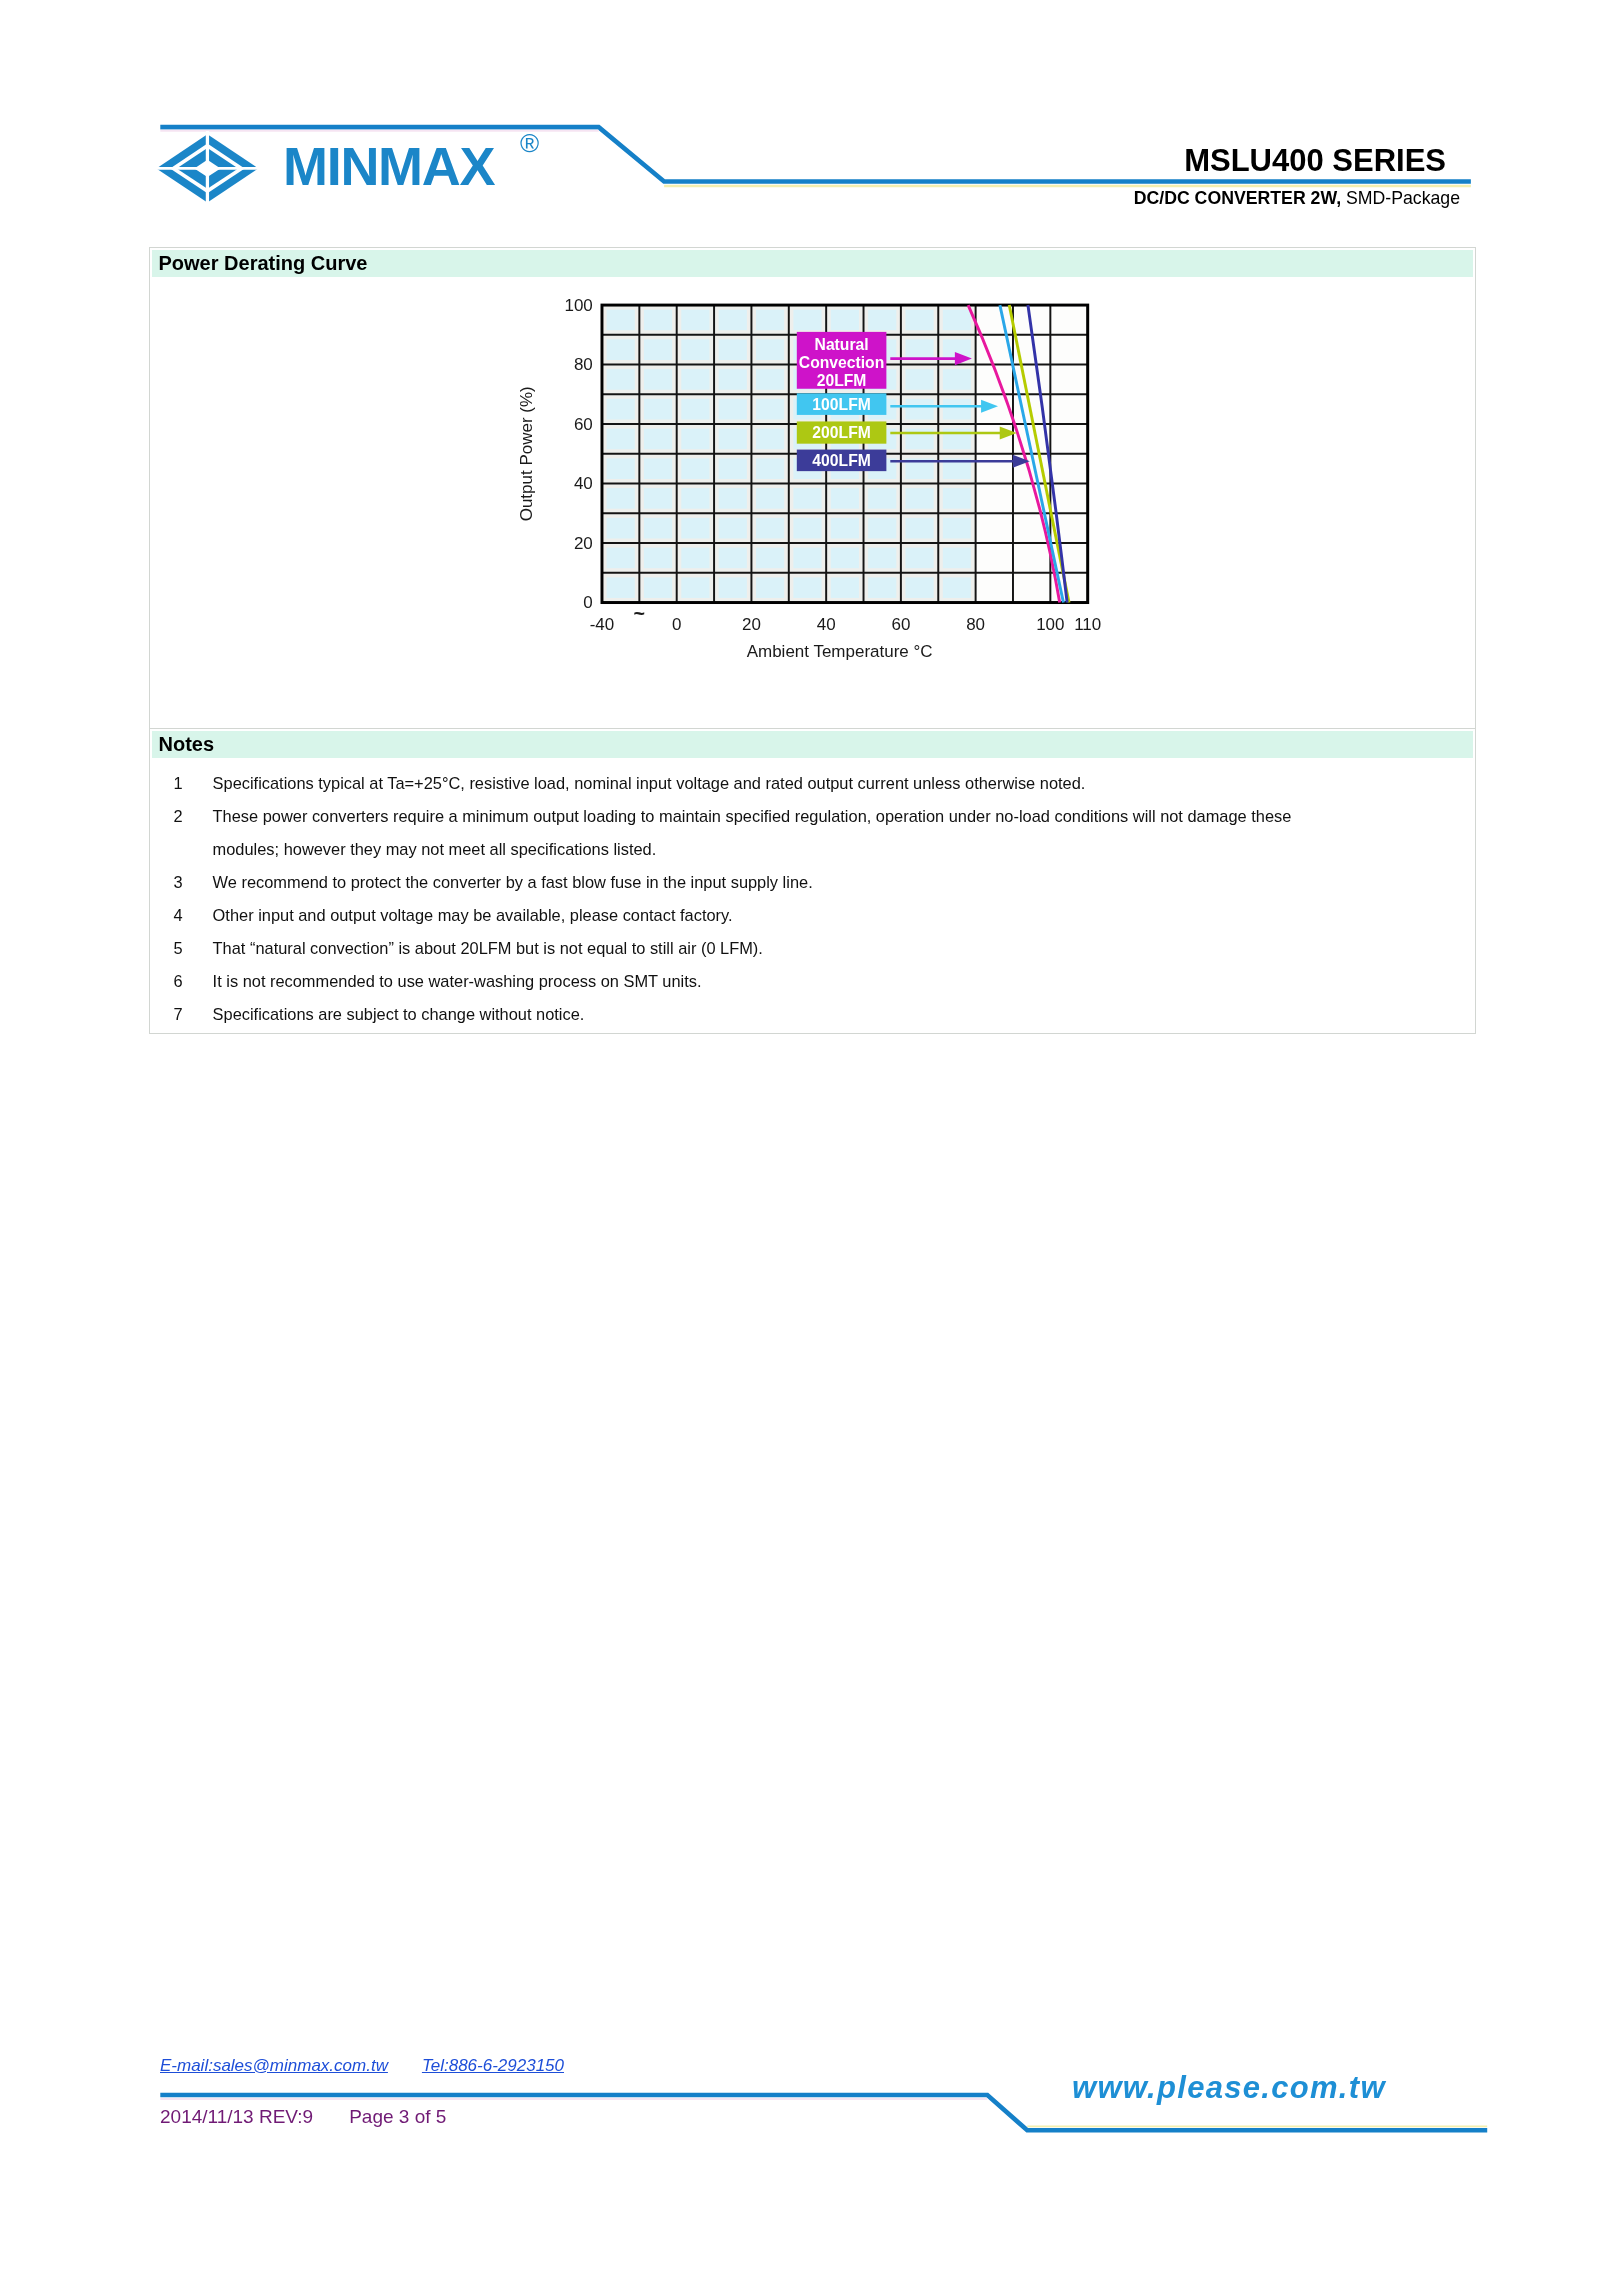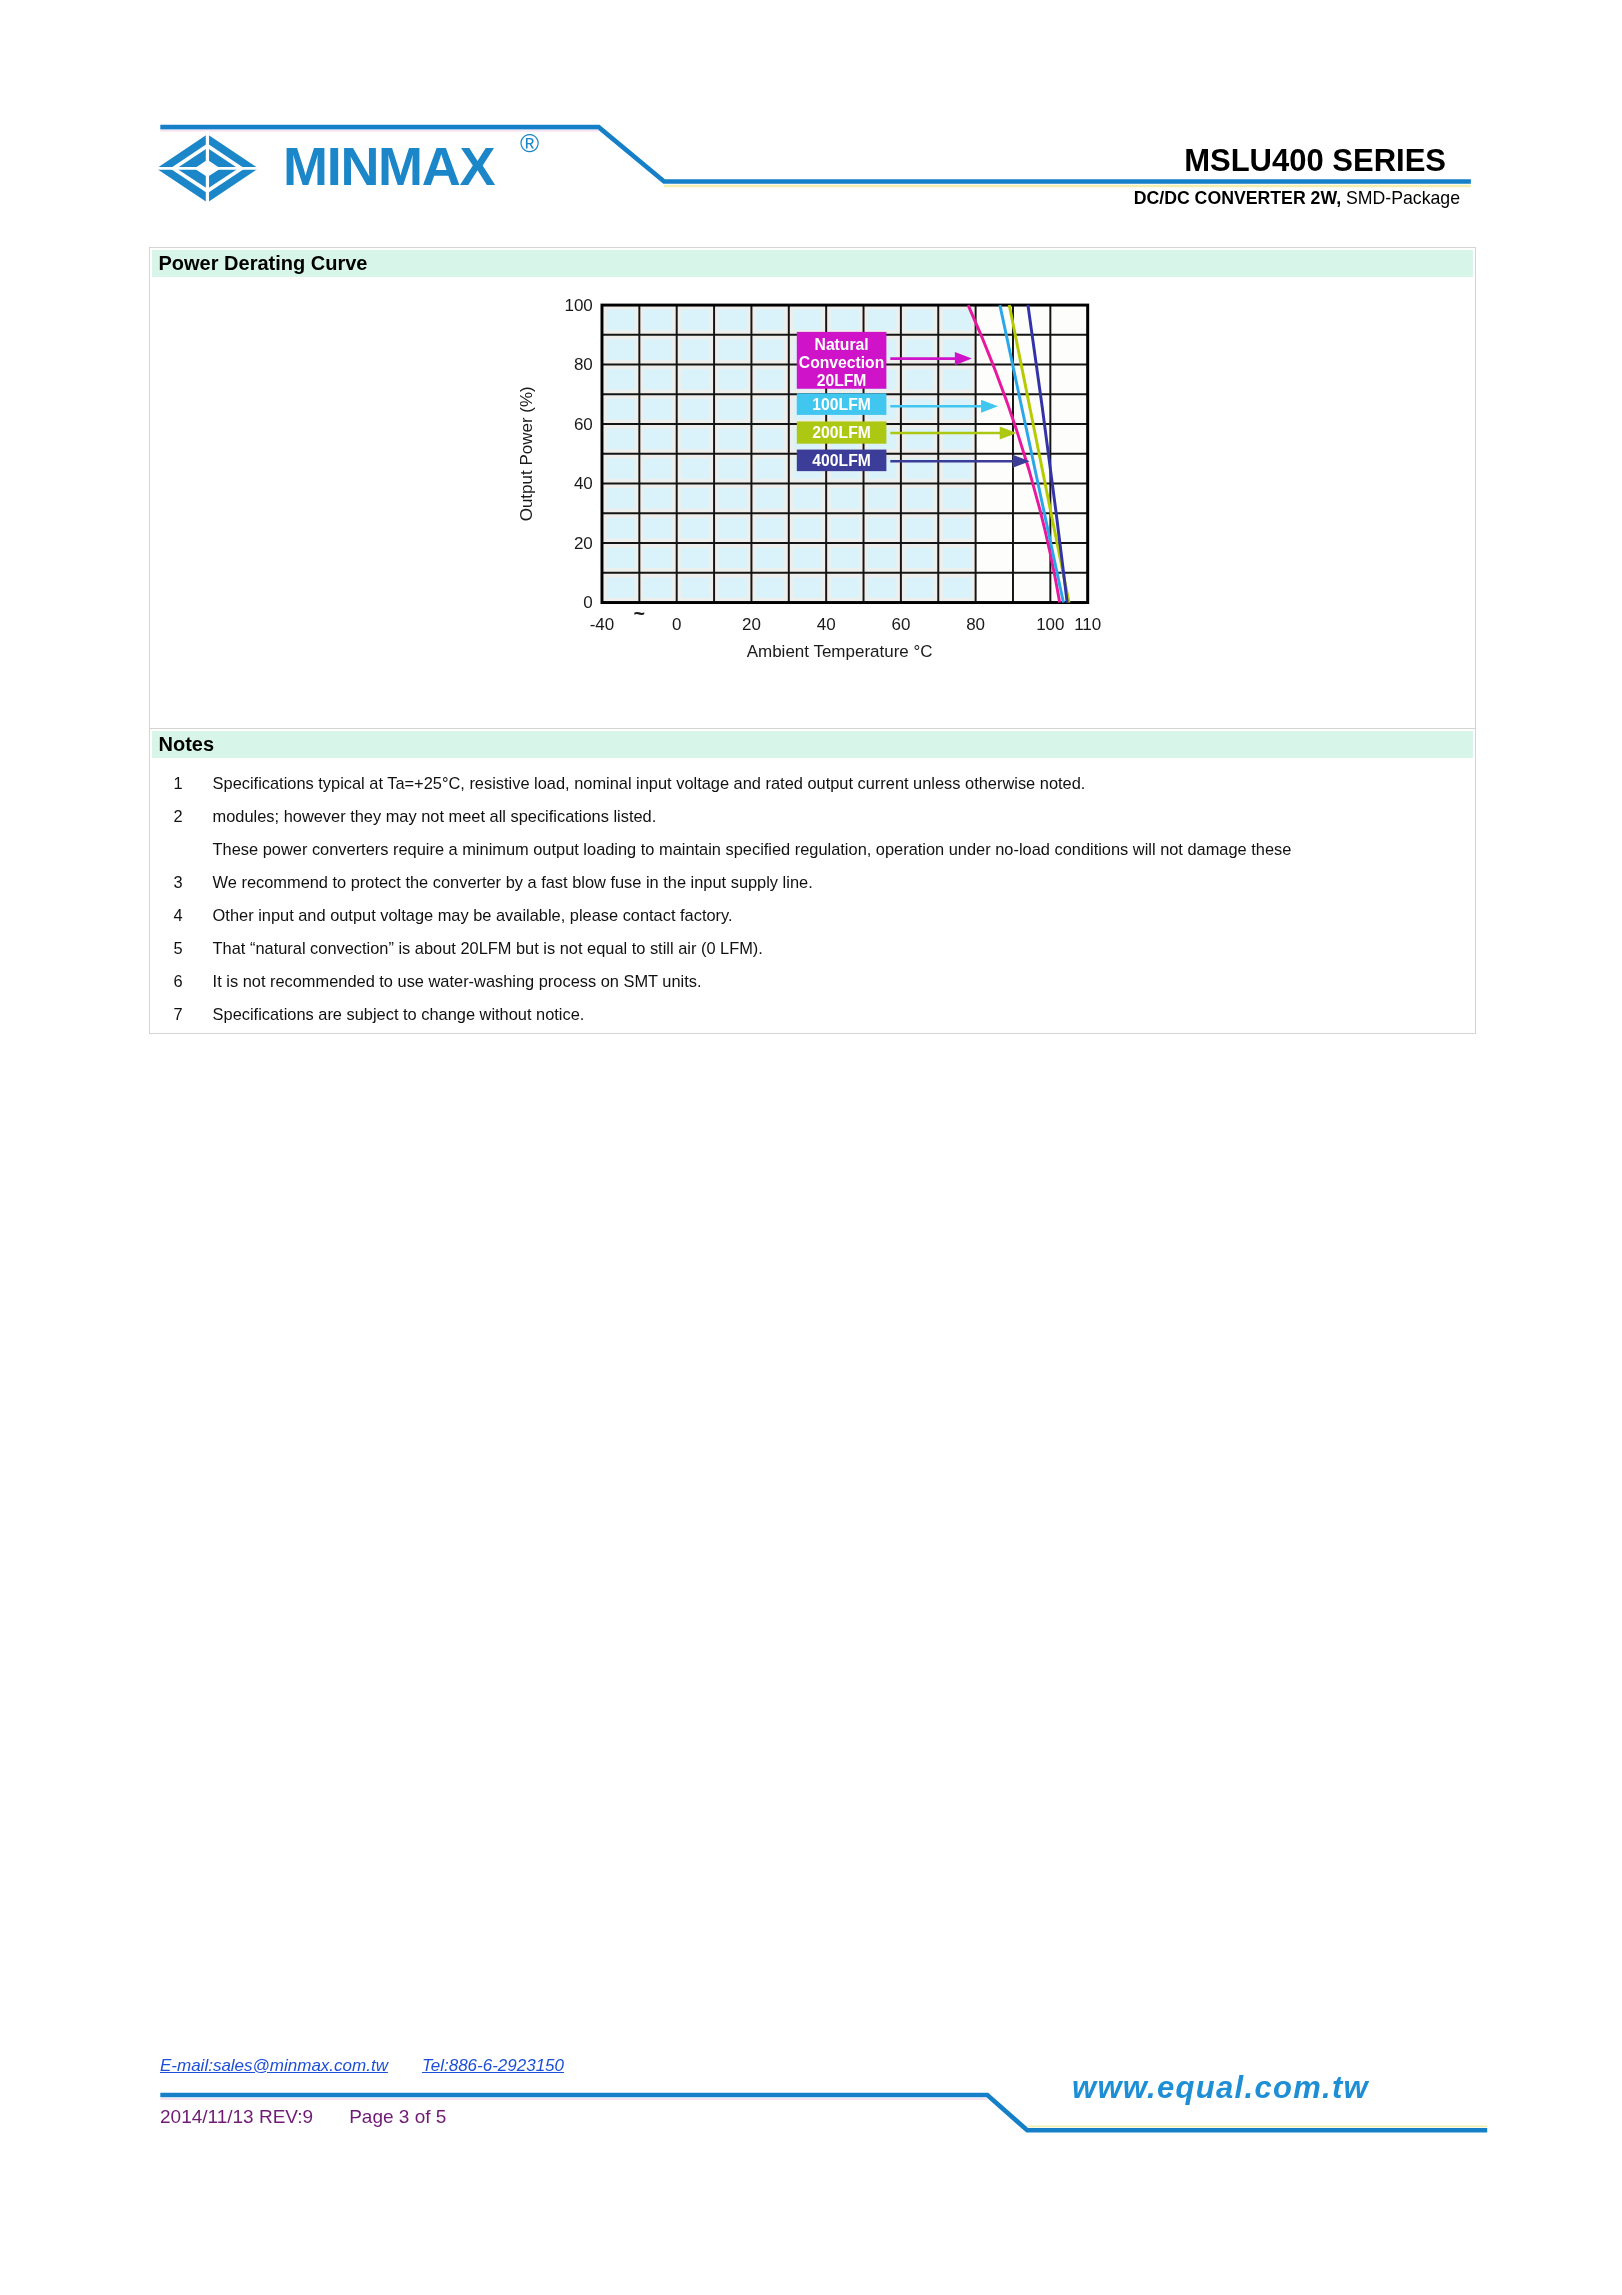--- a/index.html
+++ b/index.html
@@ -395,22 +395,22 @@
     <div class="notes-list" id="notes-list">
         <div class="note-row">
           <span class="note-num">1</span>
           <div class="note-text">
             <div>Specifications typical at Ta=+25°C, resistive load, nominal input voltage and rated output current unless otherwise noted.</div>
           </div>
         </div>
         <div class="note-row">
           <span class="note-num">2</span>
           <div class="note-text">
+            <div>These power converters require a minimum output loading to maintain specified regulation, operation under no-load conditions will not damage these</div>
             <div>modules; however they may not meet all specifications listed.</div>
-            <div>These power converters require a minimum output loading to maintain specified regulation, operation under no-load conditions will not damage these</div>
           </div>
         </div>
         <div class="note-row">
           <span class="note-num">3</span>
           <div class="note-text">
             <div>We recommend to protect the converter by a fast blow fuse in the input supply line.</div>
           </div>
         </div>
         <div class="note-row">
           <span class="note-num">4</span>
@@ -440,19 +440,19 @@
   </div>
 
   <div class="abs footer-contact">
     <span>E-mail:sales@minmax.com.tw</span><span class="tel">Tel:886-6-2923150</span>
   </div>
   <svg class="abs" style="left:0;top:2081px" width="1622" height="79" viewBox="0 0 2479 120">
     <polyline points="245,21 1509,21 1570,75 2273,75" fill="none" stroke="#1580c8" stroke-width="7"></polyline>
     <line x1="245" y1="27" x2="1509" y2="27" stroke="#f6e4f2" stroke-width="3"></line>
     <line x1="1570" y1="69" x2="2273" y2="69" stroke="#f3efae" stroke-width="3"></line>
   </svg>
-  <div class="abs footer-site">www.equal.com.tw</div>
+  <div class="abs footer-site">www.please.com.tw</div>
   <div class="abs footer-rev">
     <span>2014/11/13 REV:9</span><span class="pg">Page 3 of 5</span>
   </div>
 
 </div>
 
 
 </body></html>

